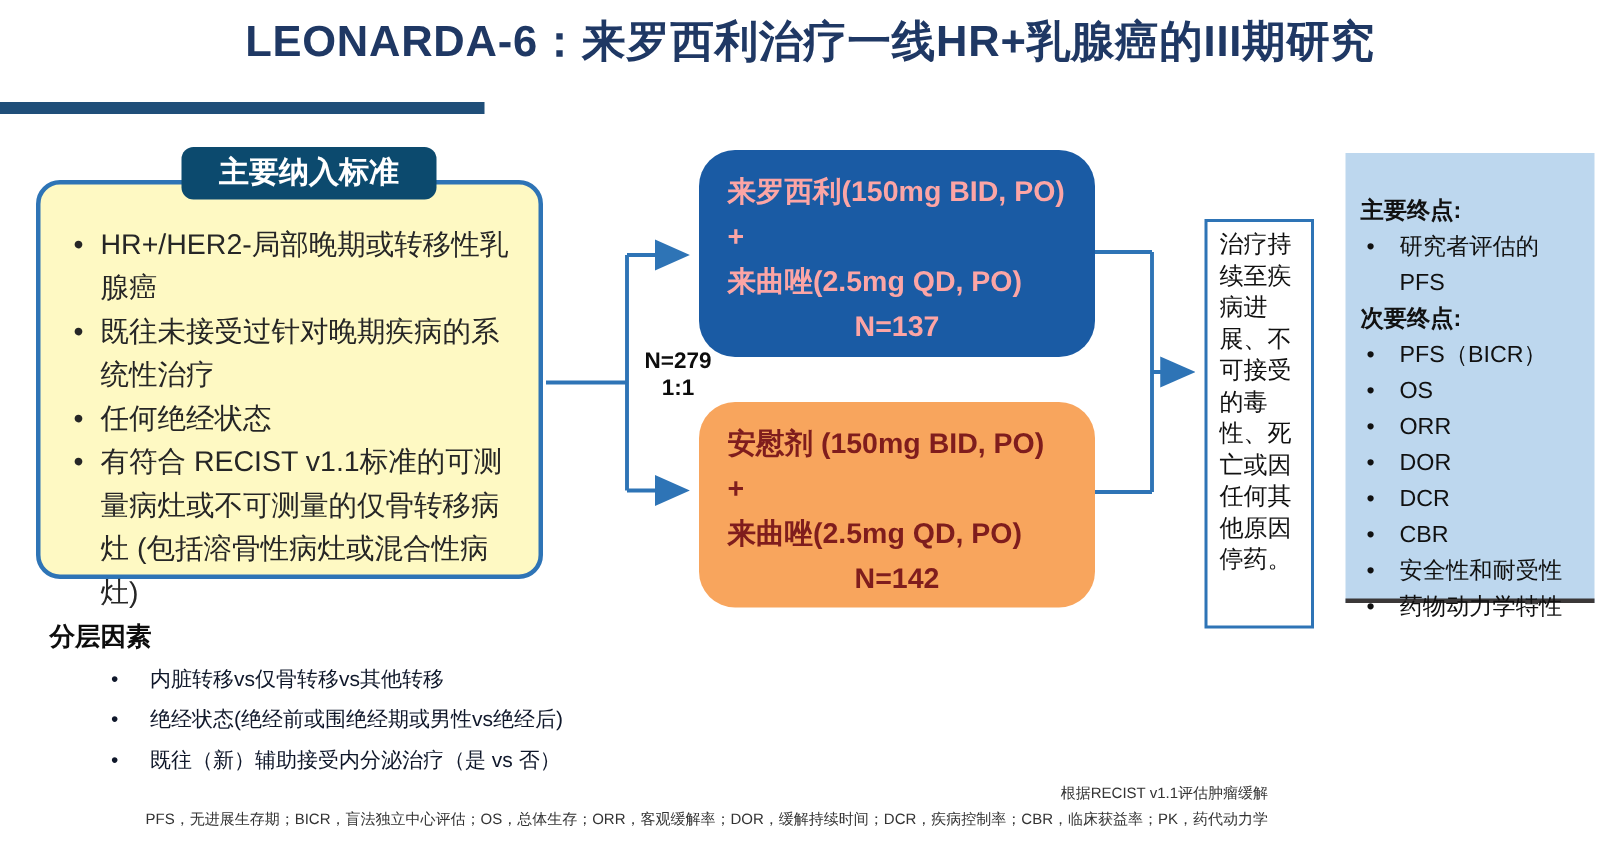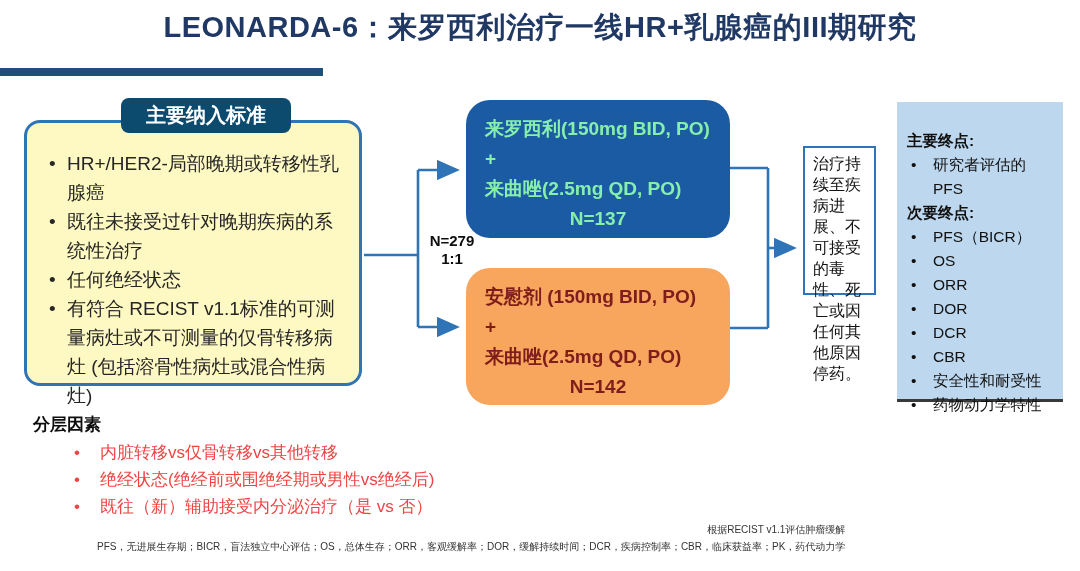--- a/index.html
+++ b/index.html
@@ -36,33 +36,33 @@
     font-size: 19px; line-height: 29px; color: #262626;
   }
   .criteria-list li::before {
     content: "•"; position: absolute; left: 8px; top: 0; color: #262626;
   }
   
   .arm-box {
     position: absolute; width: 264px; border-radius: 24px;
     font-size: 19px; font-weight: bold; padding-top: 14px;
   }
-  .arm-treatment { left: 466px; top: 100px; height: 138px; background: #1A5BA4; color: #86efac; }
+  .arm-treatment { left: 466px; top: 100px; height: 138px; background: #1A5BA4; color: #fca5a5; }
   .arm-placebo  { left: 466px; top: 268px; height: 137px; background: #F8A55D; color: #7f1d1d; }
   .arm-line { padding-left: 19px; line-height: 30px; }
   .arm-n { text-align: center; line-height: 30px; }
   
   .rand-label {
     position: absolute; left: 421px; top: 232px; width: 62px;
     text-align: center; font-size: 15px; font-weight: bold; color: #0d0d0d;
     line-height: 18px; z-index: 2;
   }
   
   .cont-box {
-    position: absolute; left: 803px; top: 146px; width: 73px; height: 149px;
+    position: absolute; left: 803px; top: 146px; width: 73px; height: 273px;
     border: 2px solid #2E74B6; background: #fff;
     font-size: 16px; line-height: 21px; color: #111;
     padding: 5px 6px 0 8px;
   }
   
   .endpoints {
     position: absolute; left: 897px; top: 102px; width: 166px; height: 300px;
     background: #BDD7EE; border-bottom: 3px solid #3B3838;
     padding: 27px 6px 0 10px; font-size: 15.5px; color: #111;
   }
@@ -70,21 +70,21 @@
   .ep-item { display: flex; line-height: 24px; }
   .ep-item .bullet { width: 26px; flex: none; text-align: left; padding-left: 4px; }
   
   .strat-header {
     position: absolute; left: 33px; top: 413px;
     font-size: 17px; font-weight: bold; color: #0d0d0d;
   }
   .strat-list { position: absolute; left: 62px; top: 439px; list-style: none; }
   .strat-list li {
     position: relative; padding-left: 38px;
-    font-size: 17px; line-height: 27px; color: #ef4444;
+    font-size: 14px; line-height: 27px; color: #0f172a;
   }
   .strat-list li::before { content: "•"; position: absolute; left: 12px; top: 0; }
   
   .footnotes {
     position: absolute; left: 97px; top: 522px;
     font-size: 10px; line-height: 16.5px; color: #333; text-align: right;
   }
   
   .connectors { position: absolute; left: 0; top: 0; z-index: 1; pointer-events: none; }
 </style>

